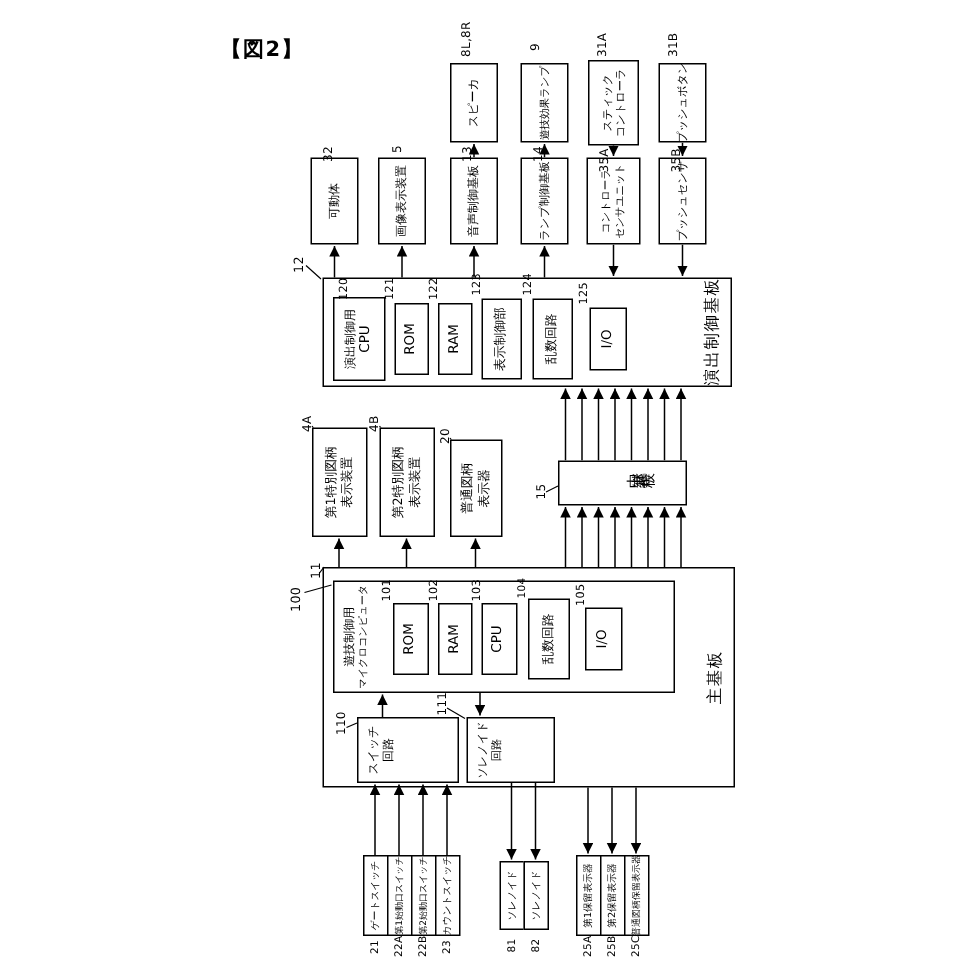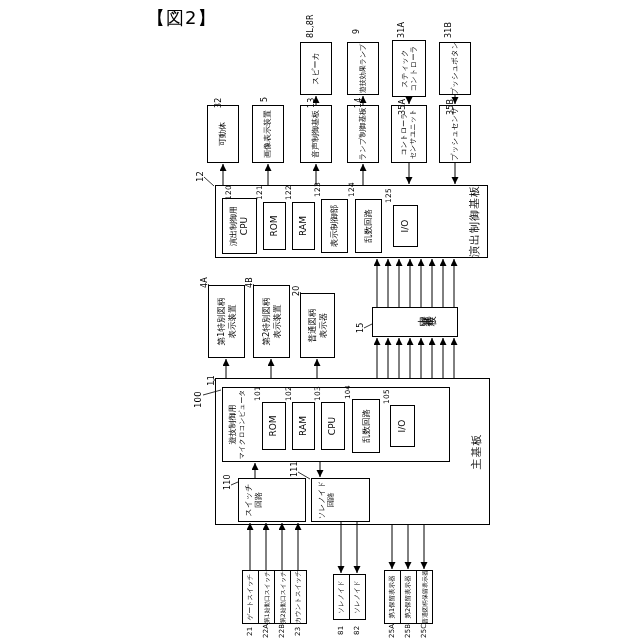--- a/index.html
+++ b/index.html
@@ -2,21 +2,21 @@
 <html><head>
 <meta charset="utf-8">
 <style>
   * { box-sizing: border-box; }
   html, body { margin: 0; padding: 0; }
   body {
     width: 640px; height: 640px; background: #ffffff; color: #000;
     font-family: "DejaVu Sans", "Liberation Sans", sans-serif;
     position: relative; overflow: hidden;
   }
-  #fig-label { position: absolute; left: 147px; top: 6px; font-size: 18px; font-weight: 400; letter-spacing: 1px; }
+  #fig-label { position: absolute; left: 147px; top: 24px; font-size: 14px; font-weight: 700; letter-spacing: 1px; }
   
   #diagram { position: absolute; left: 180px; top: 638px; width: 630px; height: 320px;
              transform: rotate(-90deg); transform-origin: 0 0; }
   #wires { position: absolute; left: 0; top: 0; width: 630px; height: 320px; }
   #wires line { stroke: #000; stroke-width: 1; }
   #wires line.ld { stroke-width: 0.8; }
   .b { position: absolute; border: 1px solid #000; background: #fff;
        display: flex; flex-direction: column; align-items: center; justify-content: center;
        text-align: center; line-height: 1.25; white-space: nowrap; }
   .big { border-width: 1.5px; background: transparent; }

